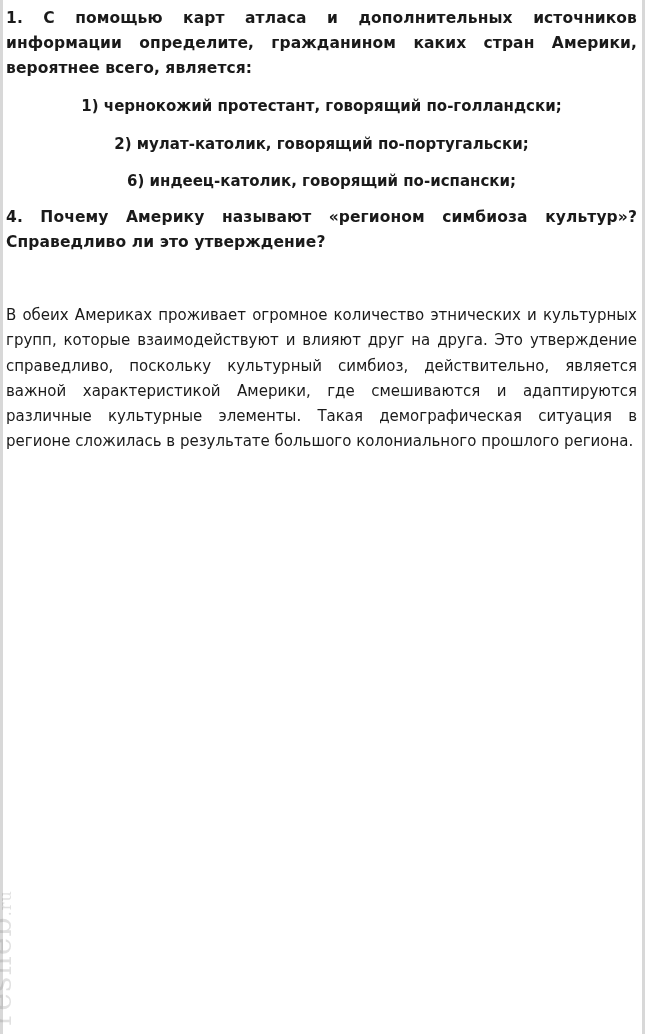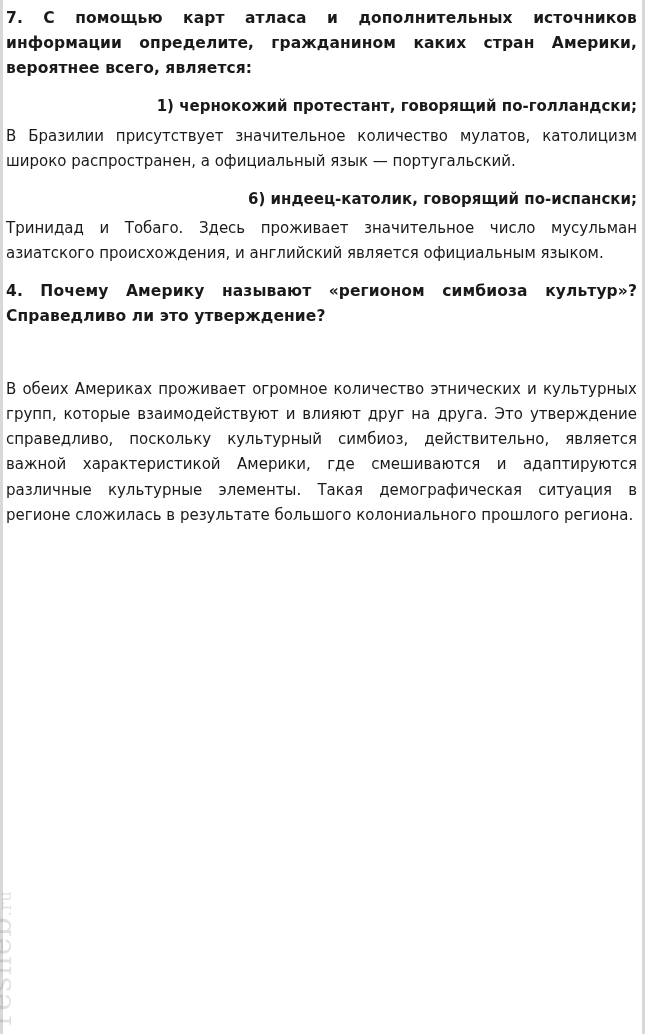--- a/index.html
+++ b/index.html
@@ -53,21 +53,21 @@
     line-height: 1.62;
     letter-spacing: 0.1px;
     margin-bottom: 2px;
   }
   .sub-heading {
     font-weight: bold;
     font-size: 15px;
     line-height: 1.55;
     margin-top: 14px;
     margin-bottom: 5px;
-    text-align: right;
+    text-align: center;
   }
   .body-text {
     font-size: 15px;
     line-height: 1.68;
     margin-bottom: 2px;
   }
   .body-text.last {
     margin-bottom: 0;
     margin-top: 48px;
   }
@@ -100,27 +100,26 @@
 
   <div class="left-rule"></div>
   <div class="right-rule"></div>
 
   <div class="watermark">
     <span>resheb</span><span class="wm-sub">.ru</span>
   </div>
 
   <div class="content">
 
-    <p class="q-heading">7. С помощью карт атласа и дополнительных источников информации определите, гражданином каких стран Америки, вероятнее всего, является:</p>
+    <p class="q-heading">1. С помощью карт атласа и дополнительных источников информации определите, гражданином каких стран Америки, вероятнее всего, является:</p>
 
     <p class="sub-heading">1) чернокожий протестант, говорящий по-голландски;</p>
 
-    <p class="body-text">В Бразилии присутствует значительное количество мулатов, католицизм широко распространен, а официальный язык — португальский.</p>
+    <p class="sub-heading">2) мулат-католик, говорящий по-португальски;</p>
 
     <p class="sub-heading">6) индеец-католик, говорящий по-испански;</p>
 
-    <p class="body-text">Тринидад и Тобаго. Здесь проживает значительное число мусульман азиатского происхождения, и английский является официальным языком.</p>
 
     <p class="q-heading second">4. Почему Америку называют «регионом симбиоза культур»? Справедливо ли это утверждение?</p>
     <p class="body-text last">В обеих Америках проживает огромное количество этнических и культурных групп, которые взаимодействуют и влияют друг на друга. Это утверждение справедливо, поскольку культурный симбиоз, действительно, является важной характеристикой Америки, где смешиваются и адаптируются различные культурные элементы. Такая демографическая ситуация в регионе сложилась в результате большого колониального прошлого региона.</p>
 
   </div>
 </div>
 
 </body></html>

